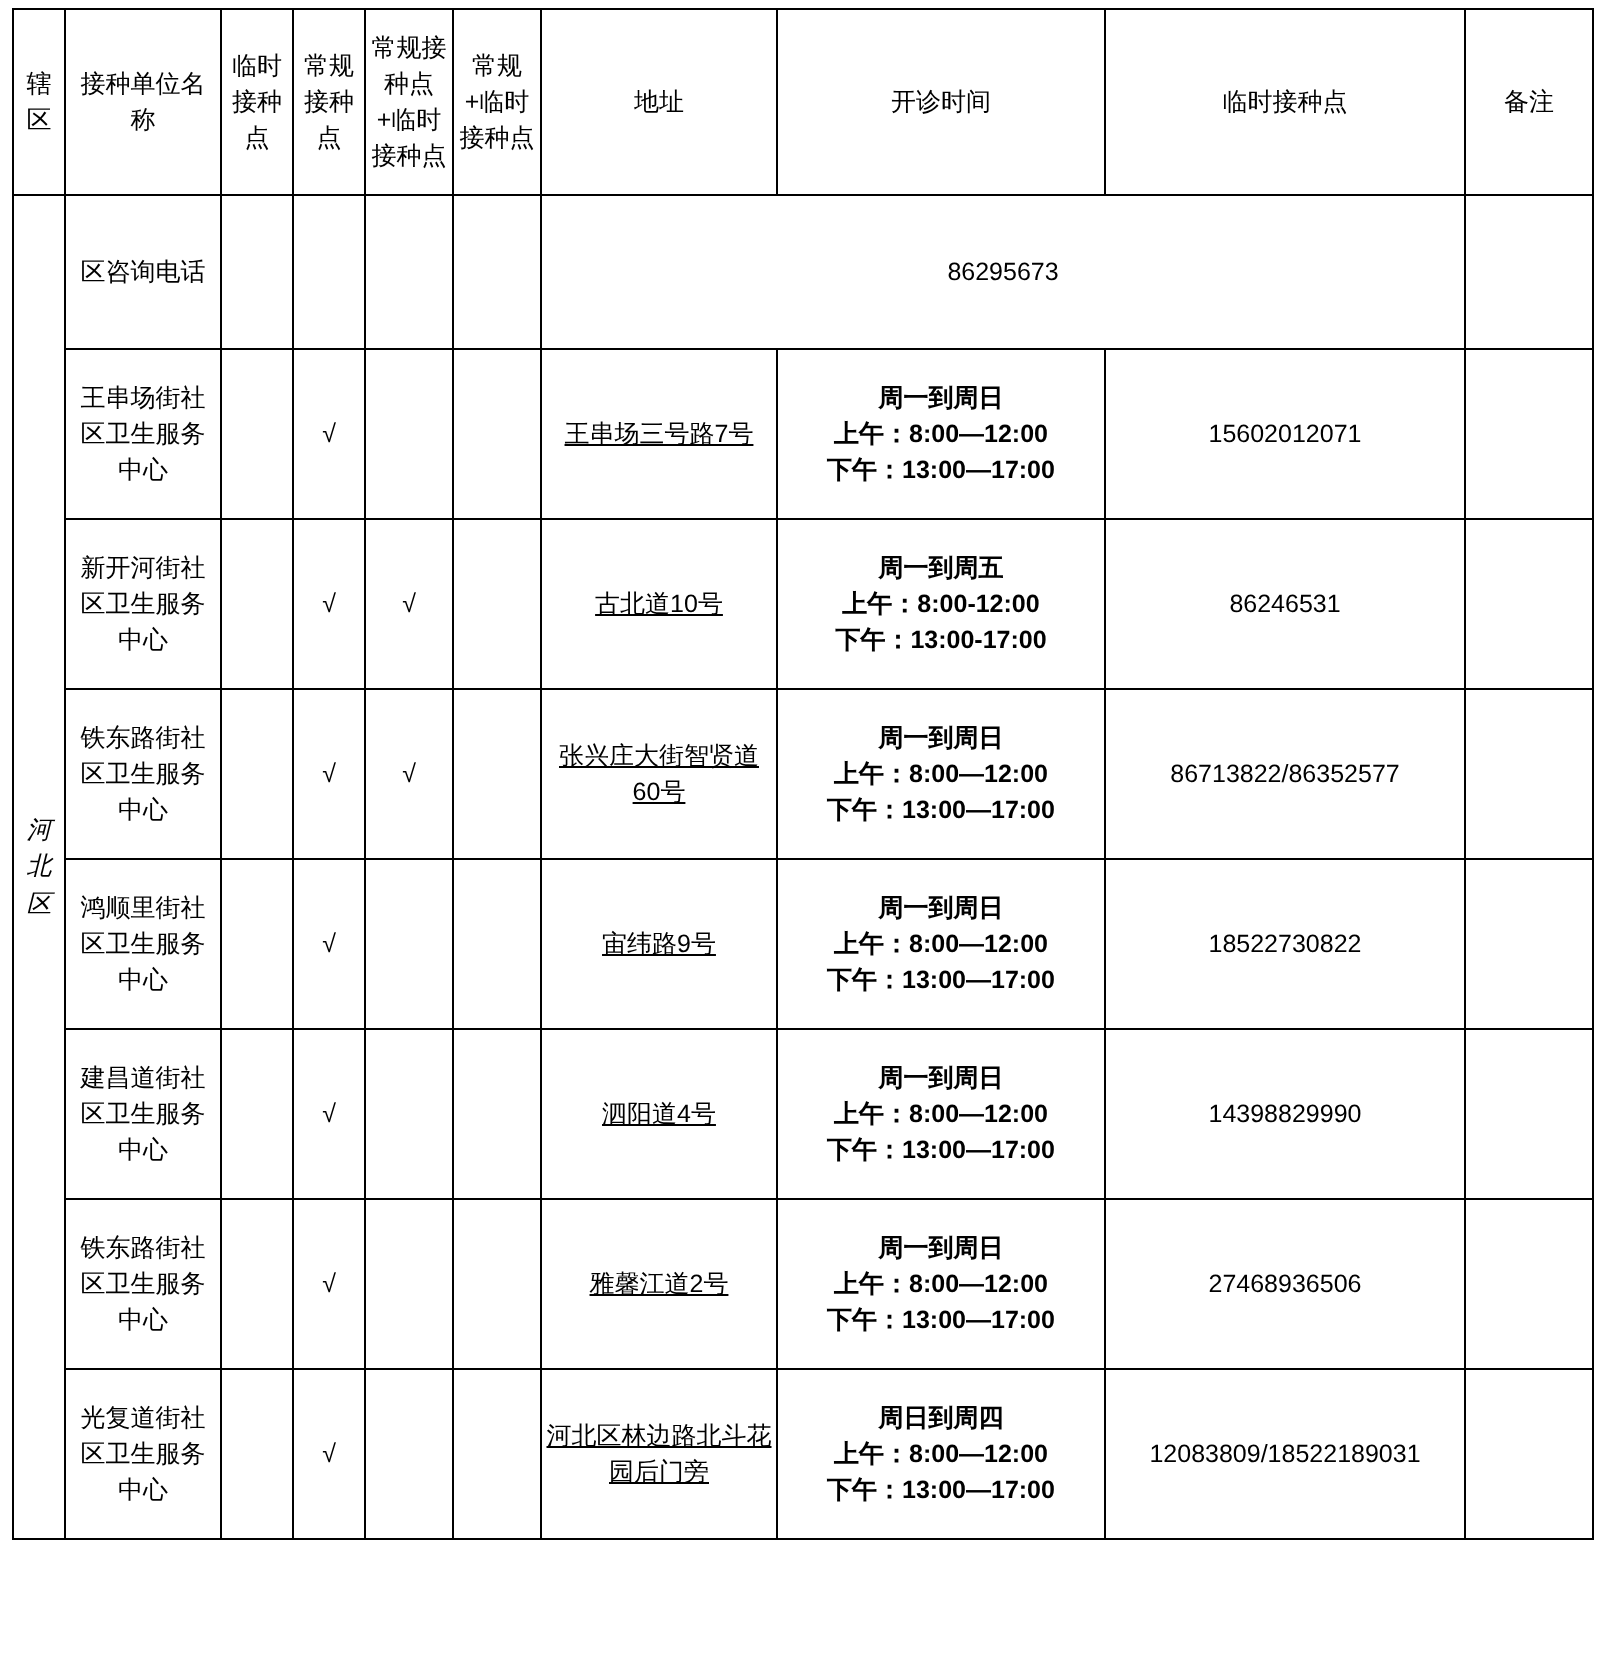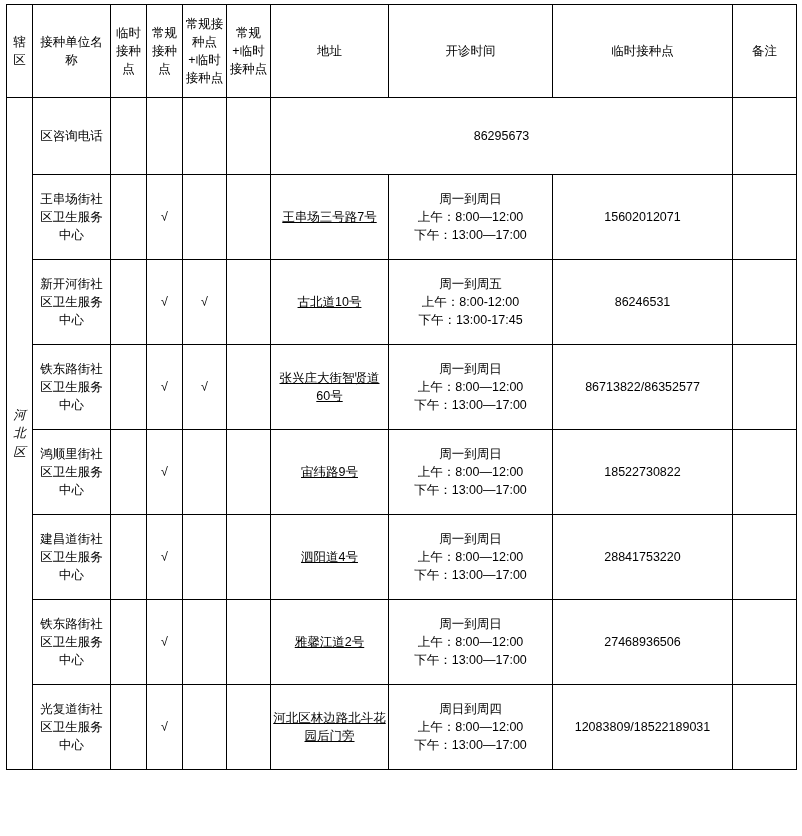--- a/index.html
+++ b/index.html
@@ -56,21 +56,21 @@
     font-size: 12.5px;
     line-height: 1.5;
   }
   td.check {
     font-size: 13px;
   }
   td.time {
     font-size: 12.5px;
     line-height: 1.65;
   }
-  td.time .l { display: block; }
+  td.time .l { display: block; font-weight: bold; }
   td.phone { font-size: 12.5px; margin-left: 16px; }
   td.addr { font-size: 12.5px; line-height: 1.5; text-decoration: underline; }
   td.remark { }
   .rowtall td { height: 80px; }
   .hdrrow th { height: 88px; }
   .hotlinerow td { height: 72px; }
 </style>
 </head>
 <body>
 
@@ -135,21 +135,21 @@
       <tr class="rowtall">
         <td class="unit">新开河街社区卫生服务中心</td>
         <td class="check"></td>
         <td class="check">√</td>
         <td class="check">√</td>
         <td class="check"></td>
         <td class="addr">古北道10号</td>
         <td class="time">
           <span class="l">周一到周五</span>
           <span class="l">上午：8:00-12:00</span>
-          <span class="l">下午：13:00-17:45</span>
+          <span class="l">下午：13:00-17:00</span>
         </td>
         <td class="phone">86246531</td>
         <td class="remark"></td>
       </tr>
 
       <tr class="rowtall">
         <td class="unit">铁东路街社区卫生服务中心</td>
         <td class="check"></td>
         <td class="check">√</td>
         <td class="check">√</td>
@@ -185,21 +185,21 @@
         <td class="check"></td>
         <td class="check">√</td>
         <td class="check"></td>
         <td class="check"></td>
         <td class="addr">泗阳道4号</td>
         <td class="time">
           <span class="l">周一到周日</span>
           <span class="l">上午：8:00—12:00</span>
           <span class="l">下午：13:00—17:00</span>
         </td>
-        <td class="phone">28841753220</td>
+        <td class="phone">14398829990</td>
         <td class="remark"></td>
       </tr>
 
       <tr class="rowtall">
         <td class="unit">铁东路街社区卫生服务中心</td>
         <td class="check"></td>
         <td class="check">√</td>
         <td class="check"></td>
         <td class="check"></td>
         <td class="addr">雅馨江道2号</td>

